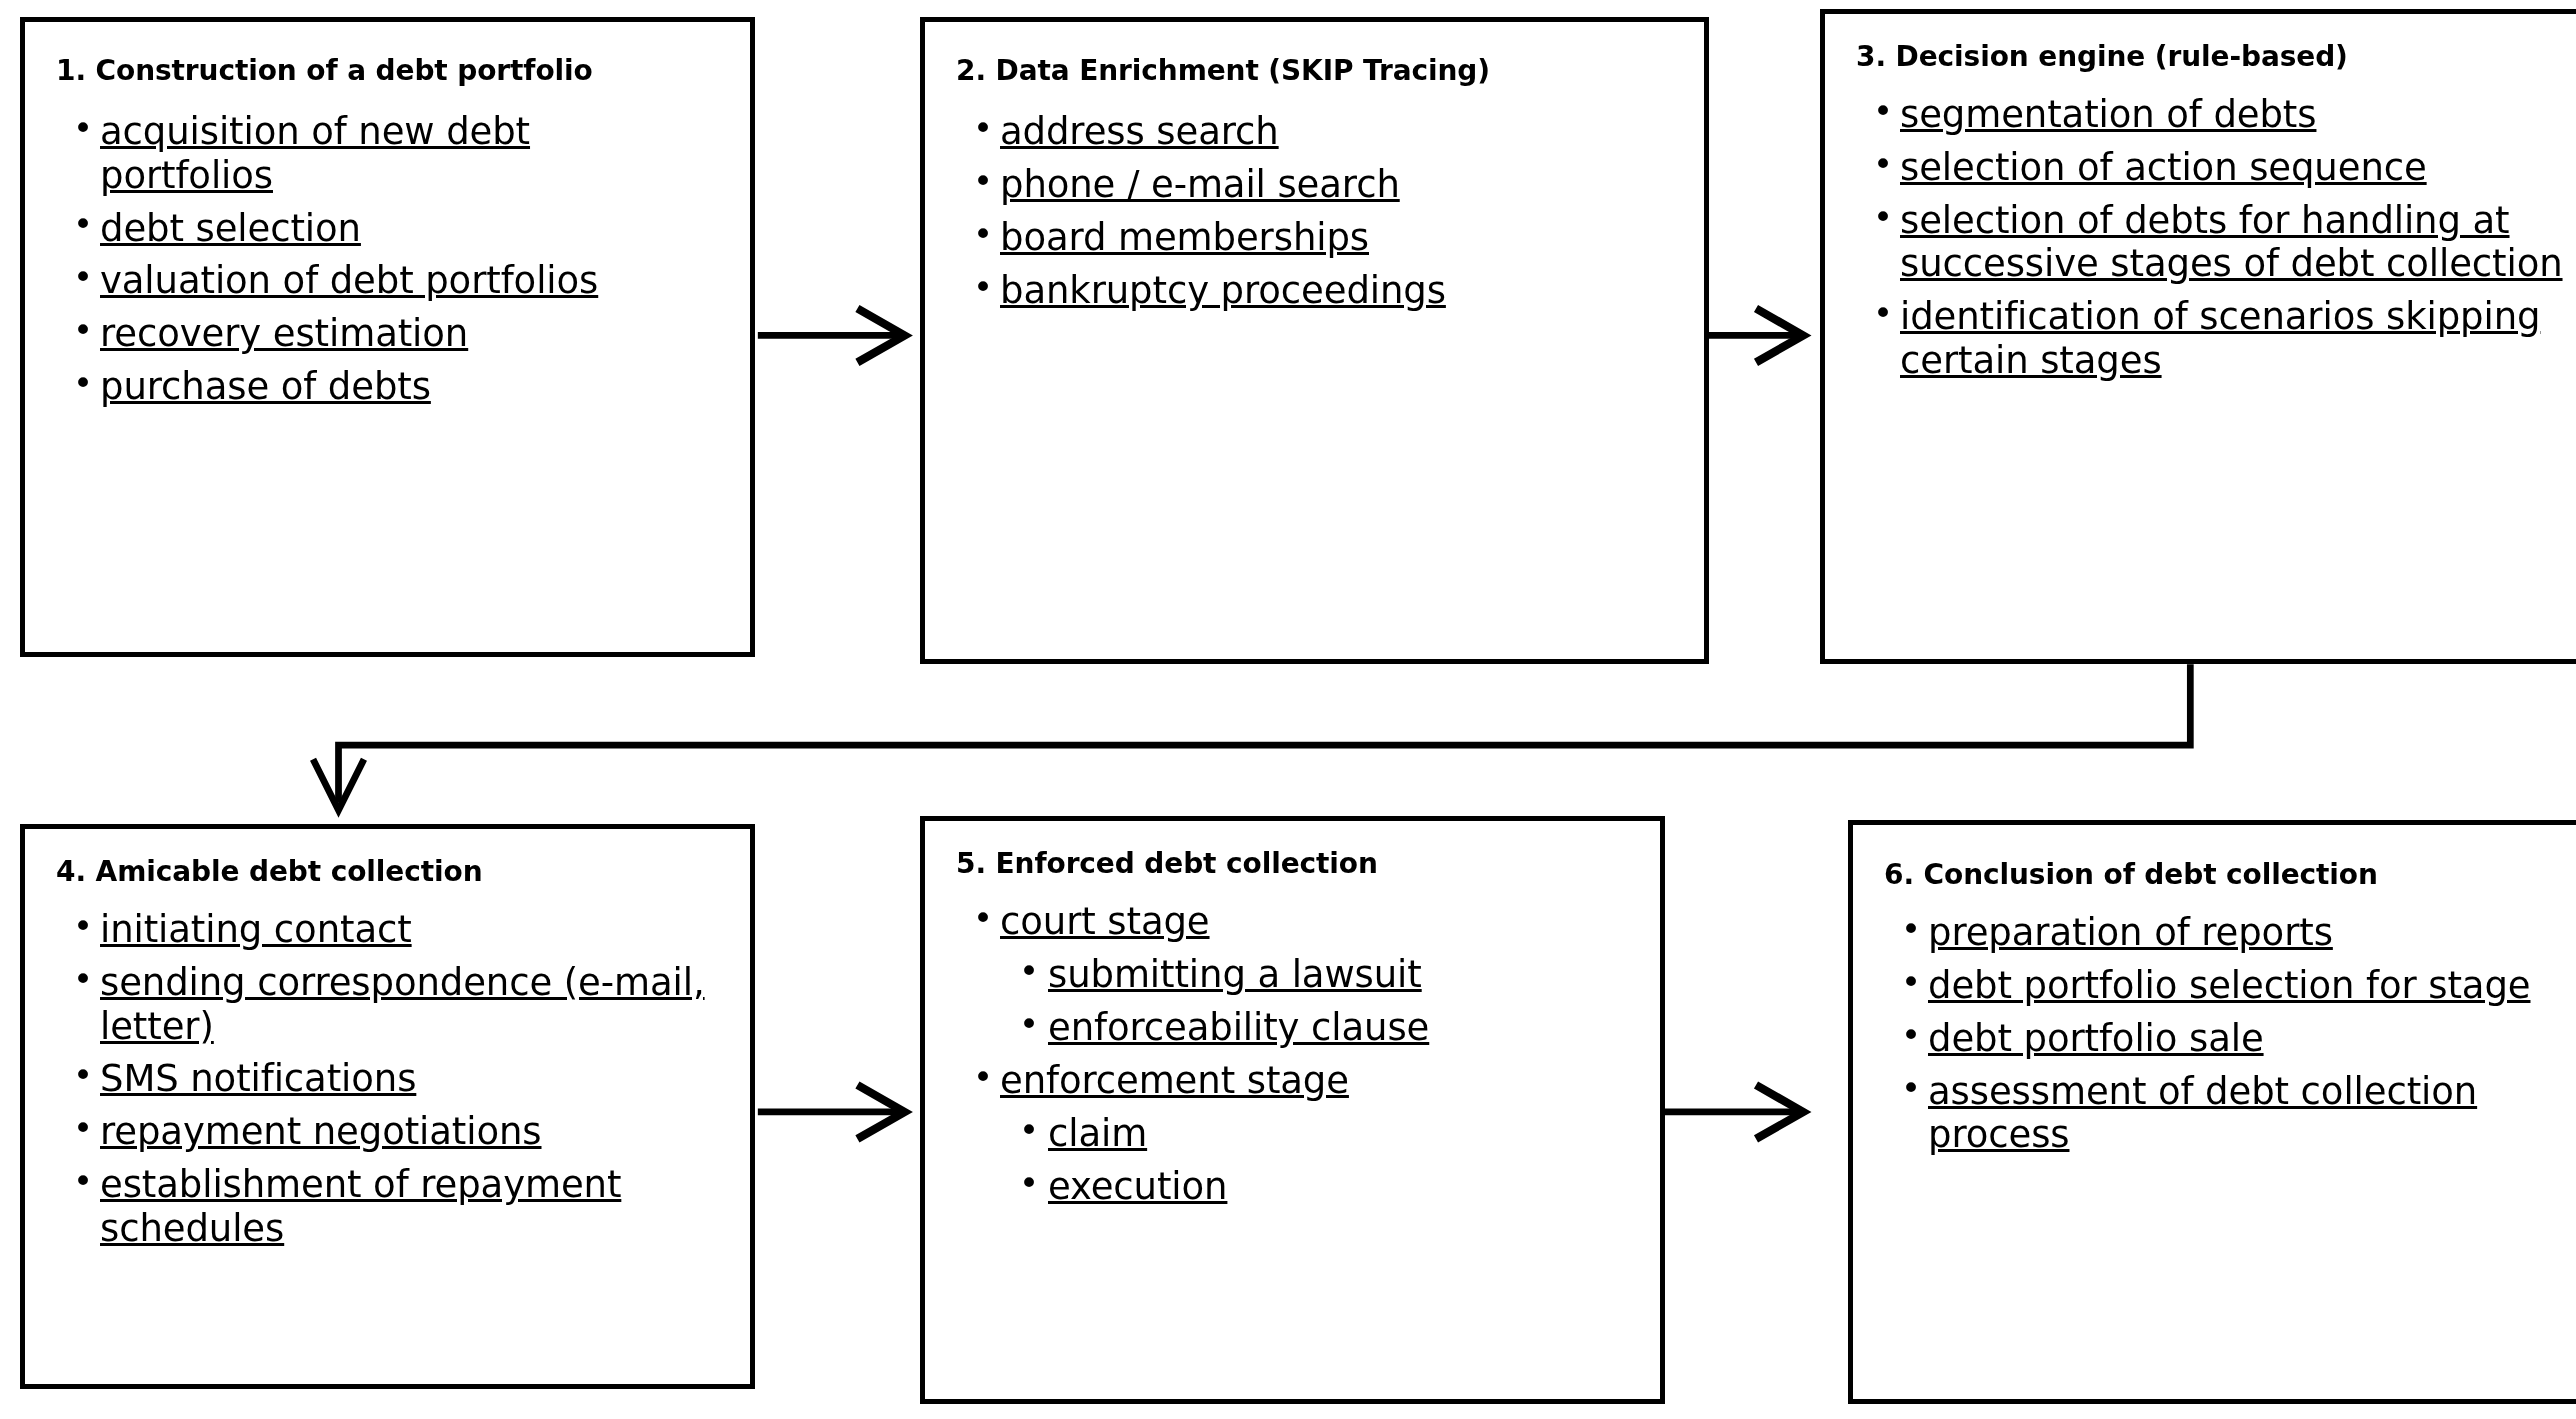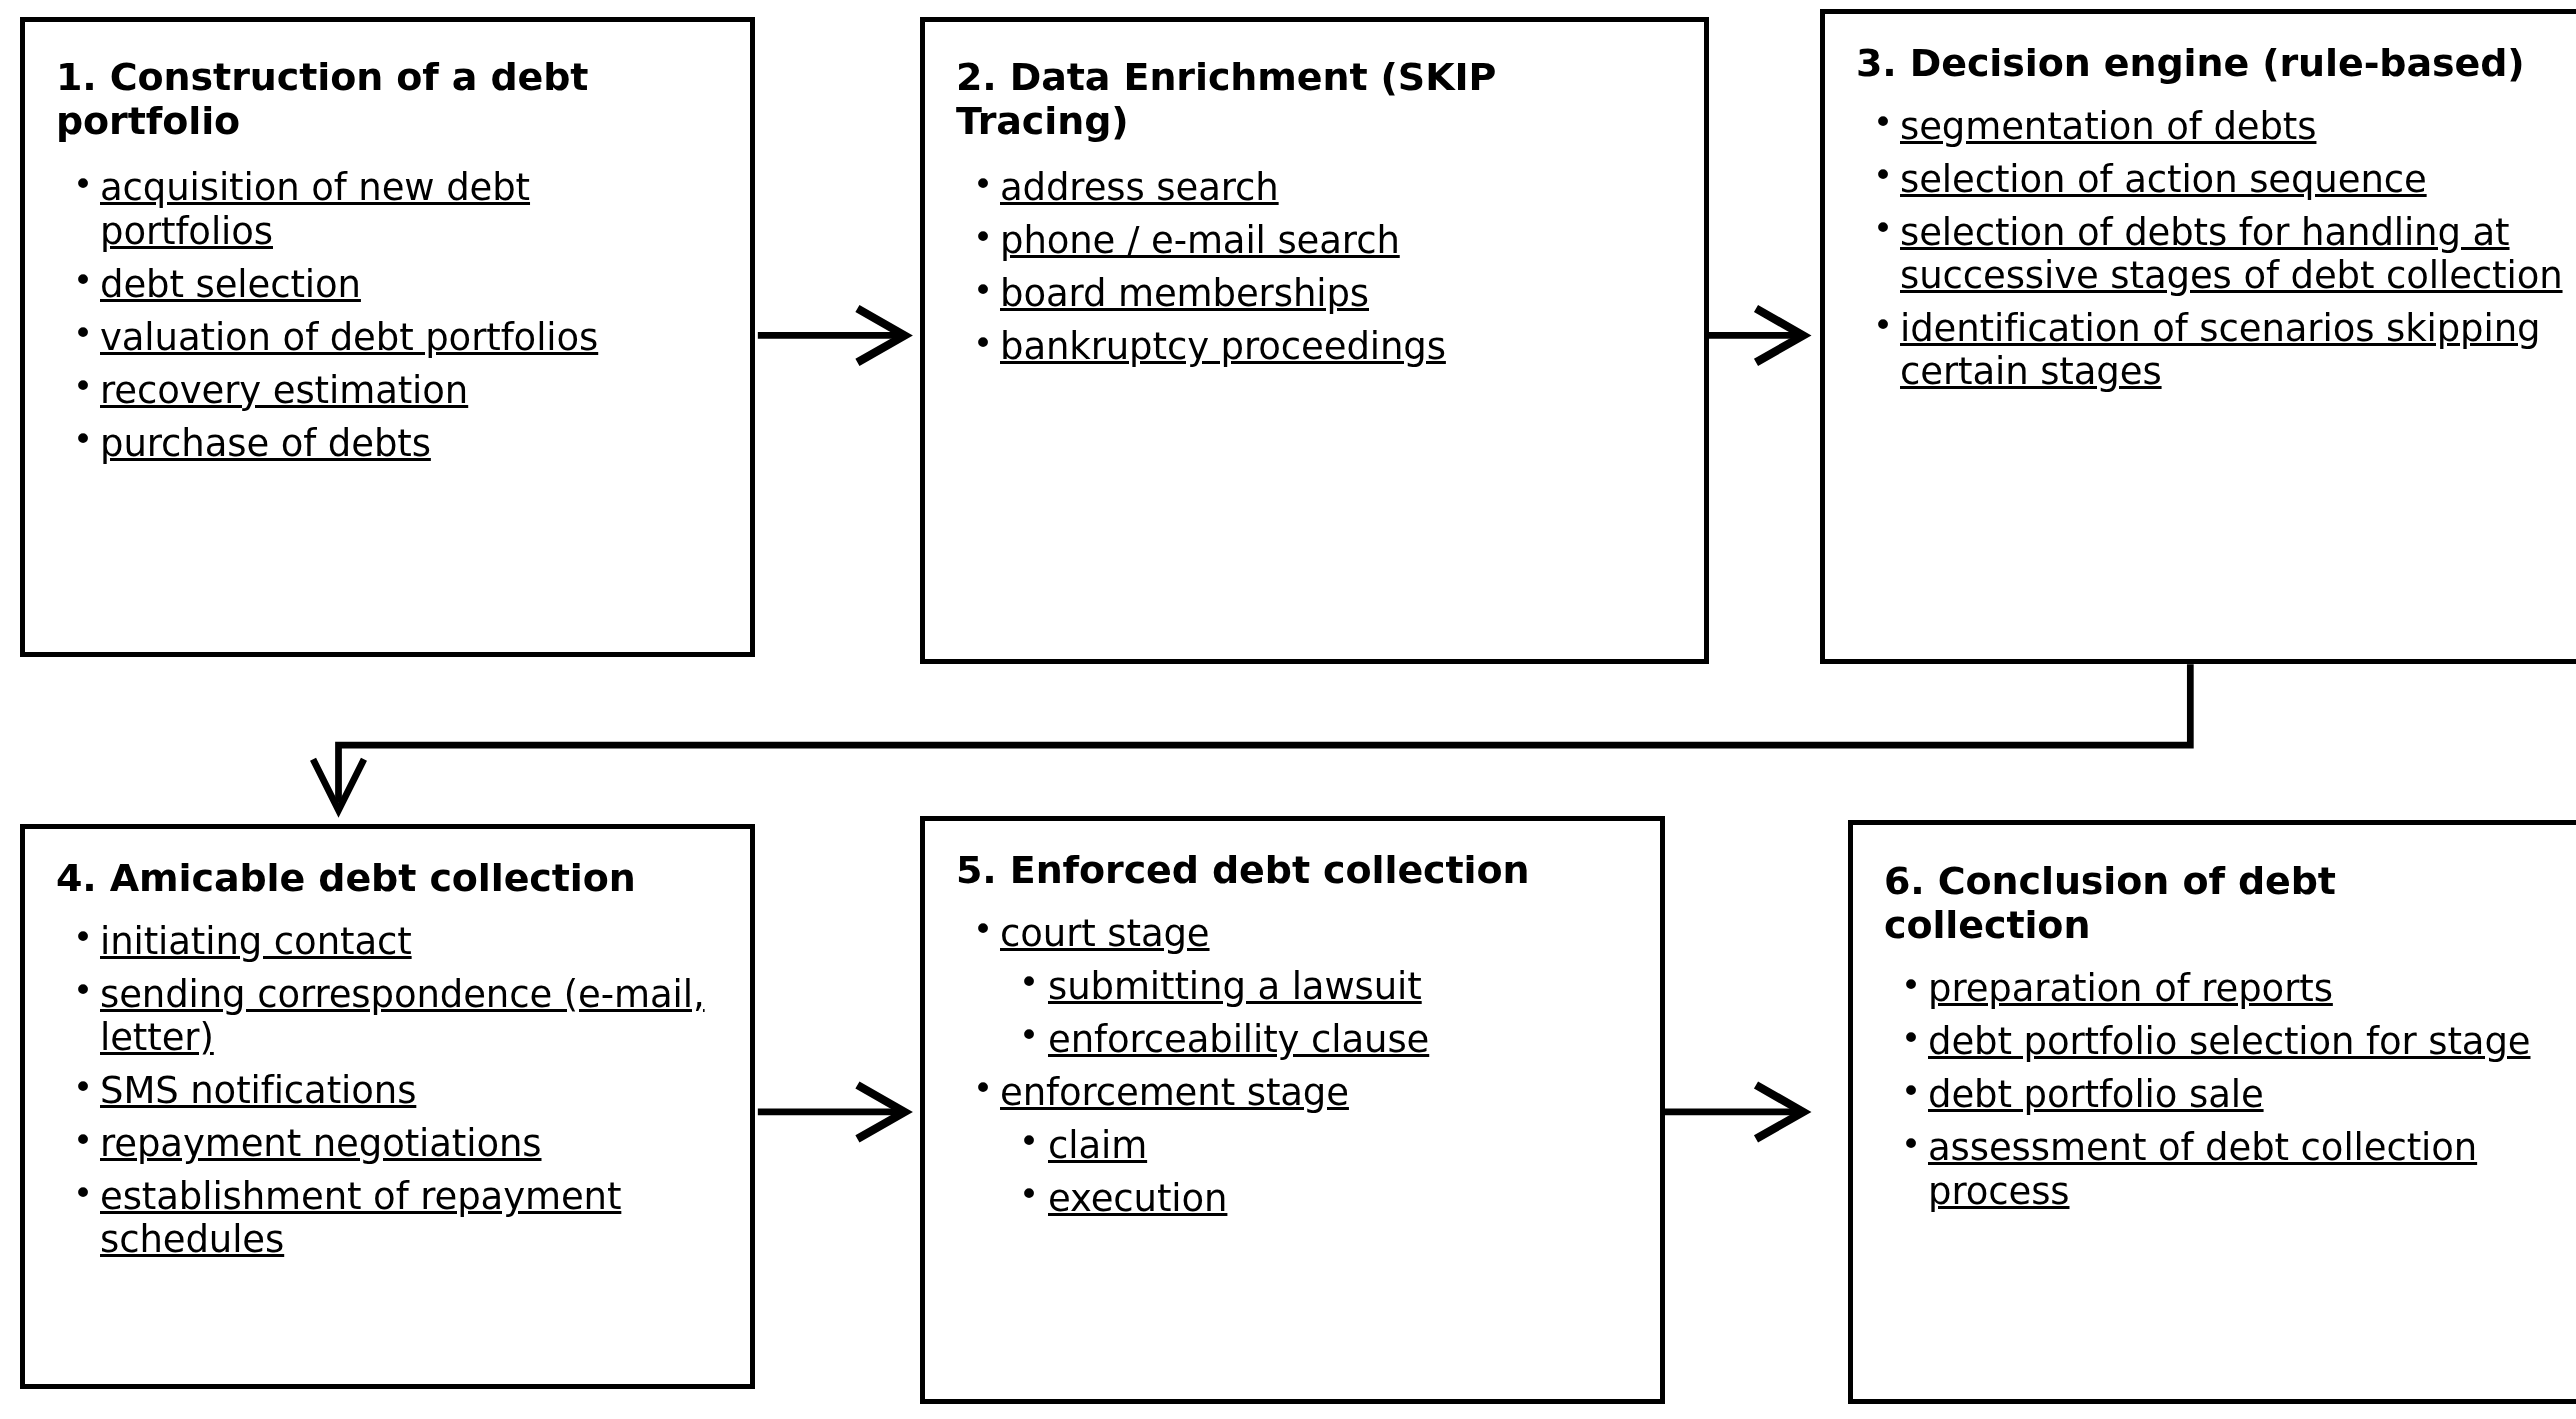--- a/index.html
+++ b/index.html
@@ -28,21 +28,21 @@
     position: absolute;
     box-sizing: border-box;
     background: #ffffff;
     border: 5.2px solid #000000;
     padding: 33px 22.5px 15px 31px;
     overflow: hidden;
   }
 
   .node-title {
     font-weight: bold;
-    font-size: 38px;
+    font-size: 28px;
     line-height: 1.17;
     letter-spacing: -0.1px;
     margin: 0 0 22.5px 0;
     white-space: pre-line;
   }
 
   .bullets {
     list-style: none;
     margin: 14px;
     padding: 0;

